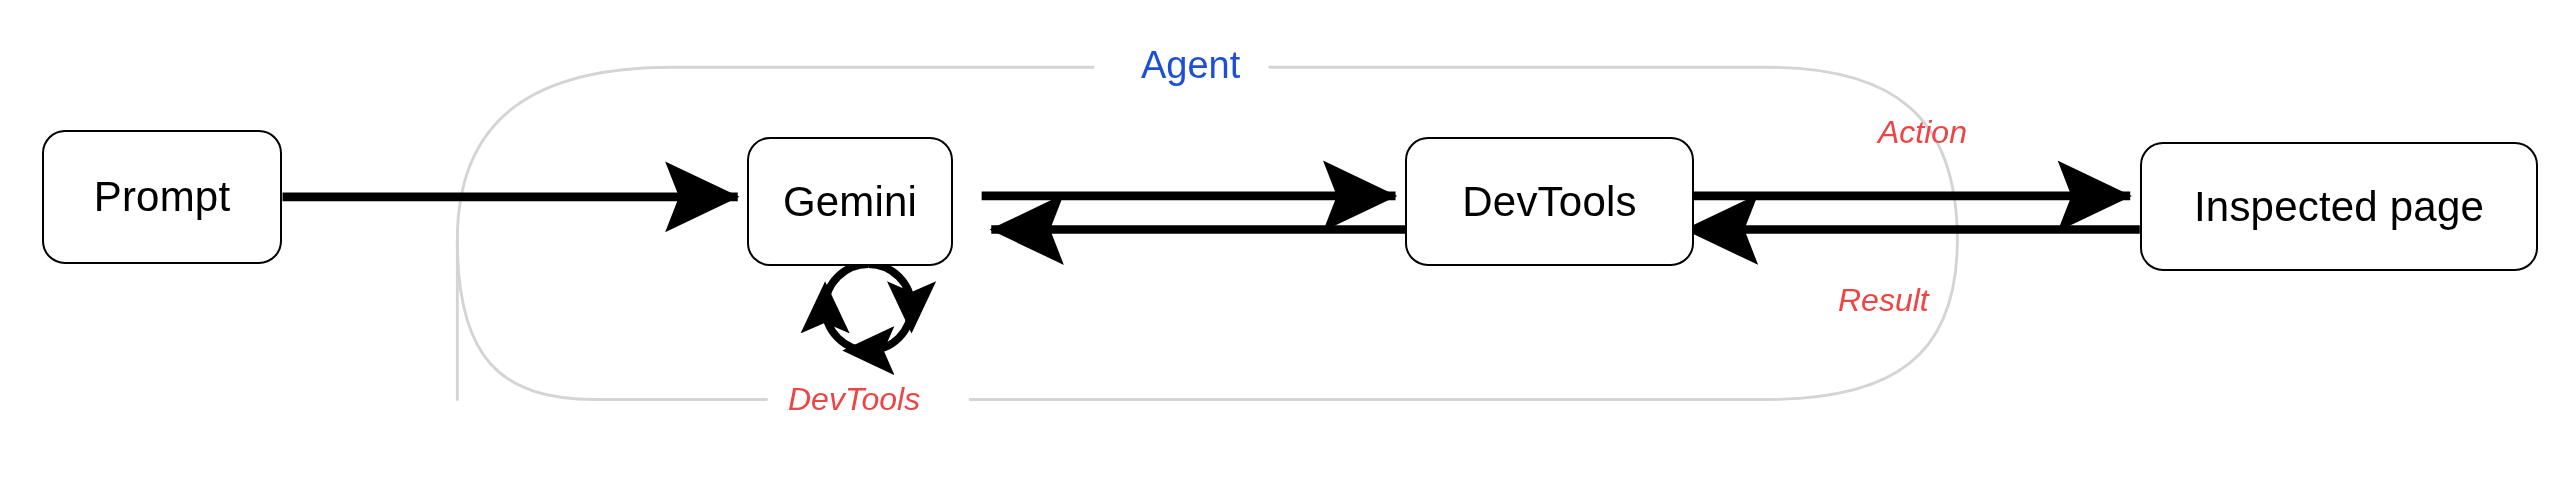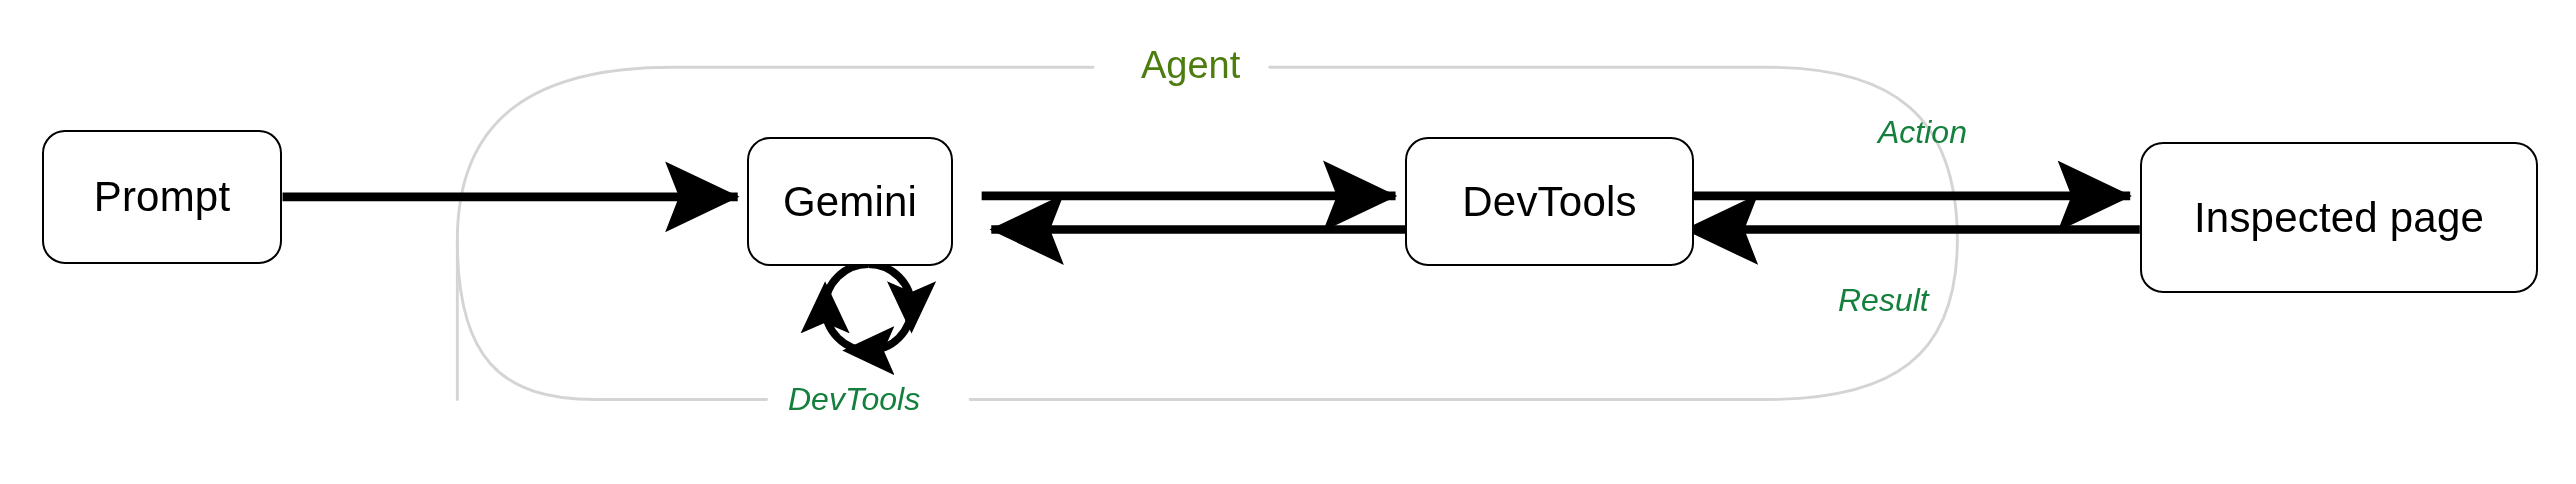--- a/index.html
+++ b/index.html
@@ -37,41 +37,41 @@
     font-family: "Liberation Sans", sans-serif;
     font-size: 42px;
     font-weight: 400;
     letter-spacing: 0.2px;
     line-height: 1;
     white-space: nowrap;
   }
   #node-prompt    { left: 42px;   top: 130px; width: 240px; height: 134px; }
   #node-gemini    { left: 747px;  top: 137px; width: 206px; height: 129px; }
   #node-devtools  { left: 1405px; top: 137px; width: 289px; height: 129px; }
-  #node-inspected { left: 2140px; top: 142px; width: 398px; height: 151px; }
+  #node-inspected { left: 2140px; top: 142px; width: 398px; height: 129px; }
 
   .edge-label {
     position: absolute;
-    color: #15803d;
+    color: #ef4444;
     font-family: "Liberation Sans", sans-serif;
     font-style: italic;
     font-size: 32px;
     font-weight: 400;
     line-height: 1;
     white-space: nowrap;
   }
   #label-action    { left: 1878px; top: 116px; }
   #label-result    { left: 1838px; top: 284px; }
   #label-reasoning { left: 788px;  top: 383px; }
 
   #label-agent {
     position: absolute;
     left: 1141px;
     top: 46px;
-    color: #4d7c0f;
+    color: #1d4ed8;
     font-family: "Liberation Sans", sans-serif;
     font-size: 38px;
     font-weight: 400;
     line-height: 1;
     white-space: nowrap;
   }
 </style>
 </head>
 <body>
 

